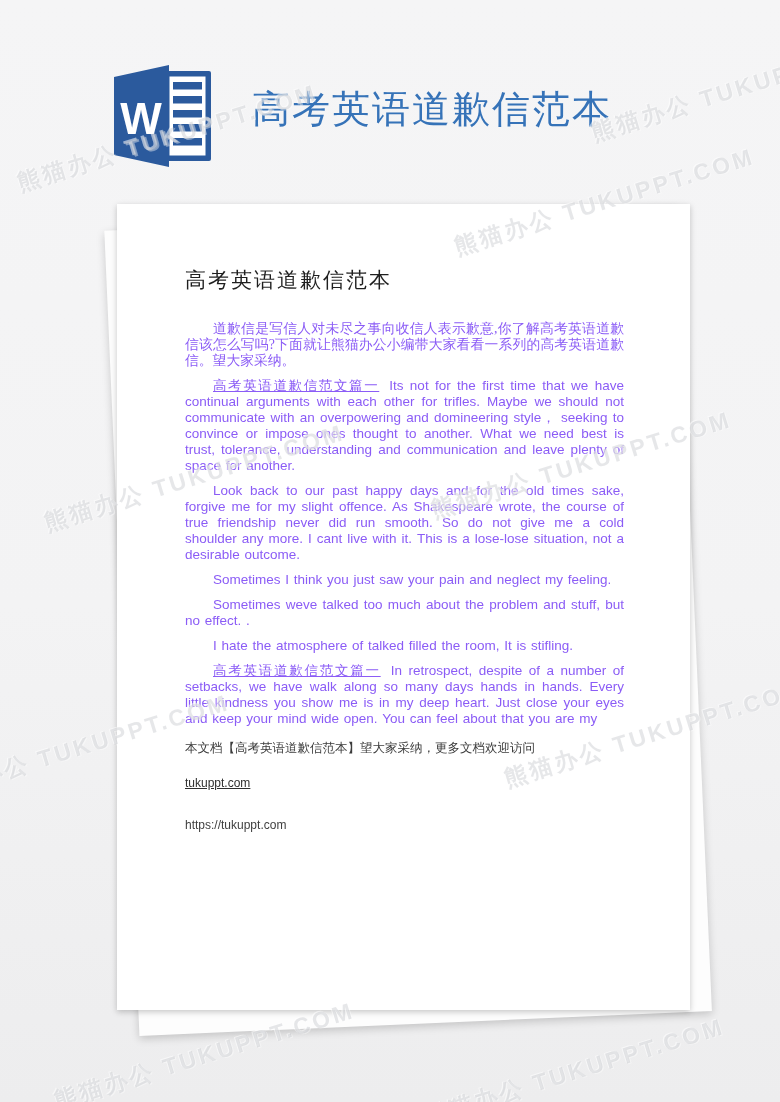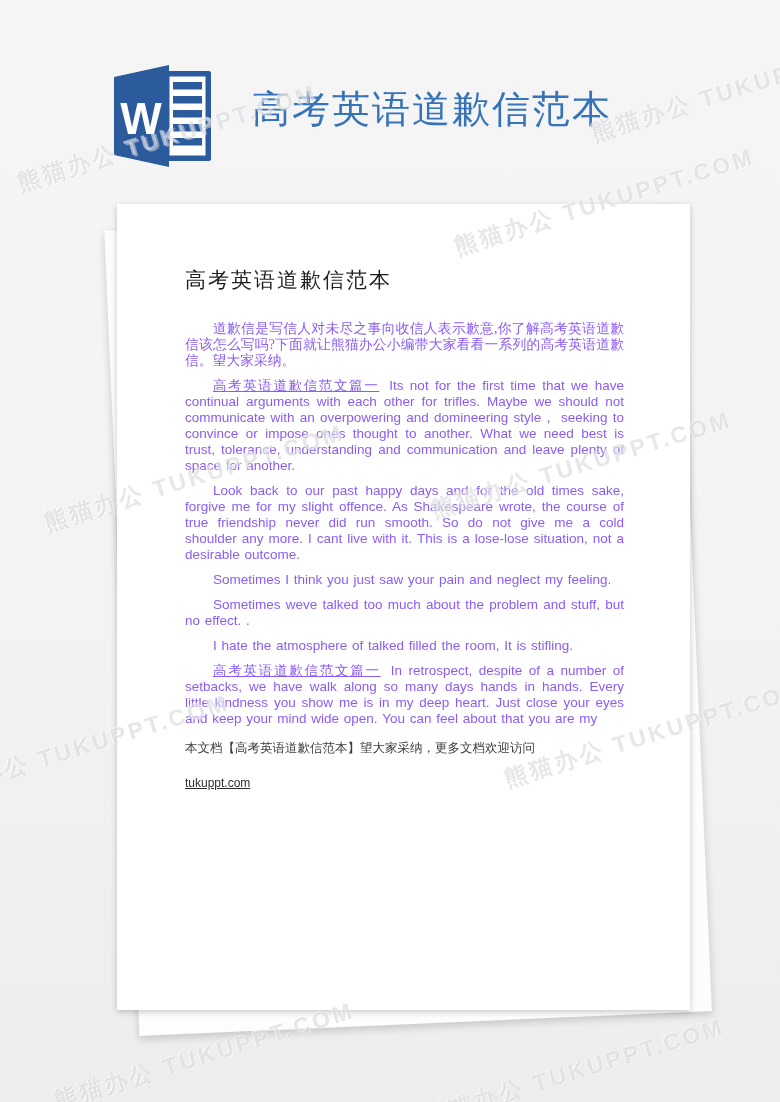--- a/index.html
+++ b/index.html
@@ -89,20 +89,21 @@
         <p class="para en">Look back to our past happy days and for the old times sake, forgive me for my slight offence. As Shakespeare wrote, the course of true friendship never did run smooth. So do not give me a cold shoulder any more. I cant live with it. This is a lose-lose situation, not a desirable outcome.</p>
         <p class="para en">Sometimes I think you just saw your pain and neglect my feeling.</p>
         <p class="para en">Sometimes weve talked too much about the problem and stuff, but no effect. .</p>
         <p class="para en">I hate the atmosphere of talked filled the room, It is stifling.</p>
         <p class="para en"><span class="sec-head">高考英语道歉信范文篇一</span>In retrospect, despite of a number of setbacks, we have walk along so many days hands in hands. Every little kindness you show me is in my deep heart. Just close your eyes and keep your mind wide open. You can feel about that you are my</p>
       </div>
     <p class="footer-note">
       <span>本文档【高考英语道歉信范本】望大家采纳，更多文档欢迎访问</span><br>
       <a class="footer-link" href="#">tukuppt.com</a>
     </p>
+    <p class="page-url">https://tukuppt.com</p>
   </div>
 
   <div class="wm-layer">
       <div class="wm" style="left: 18px; top: 168px;">熊猫办公 TUKUPPT.COM</div>
       <div class="wm" style="left: 592px; top: 118px;">熊猫办公 TUKUPPT.COM</div>
       <div class="wm" style="left: 455px; top: 232px;">熊猫办公 TUKUPPT.COM</div>
       <div class="wm" style="left: 45px; top: 508px;">熊猫办公 TUKUPPT.COM</div>
       <div class="wm" style="left: 432px; top: 495px;">熊猫办公 TUKUPPT.COM</div>
       <div class="wm" style="left: -70px; top: 778px;">熊猫办公 TUKUPPT.COM</div>
       <div class="wm" style="left: 505px; top: 764px;">熊猫办公 TUKUPPT.COM</div>

